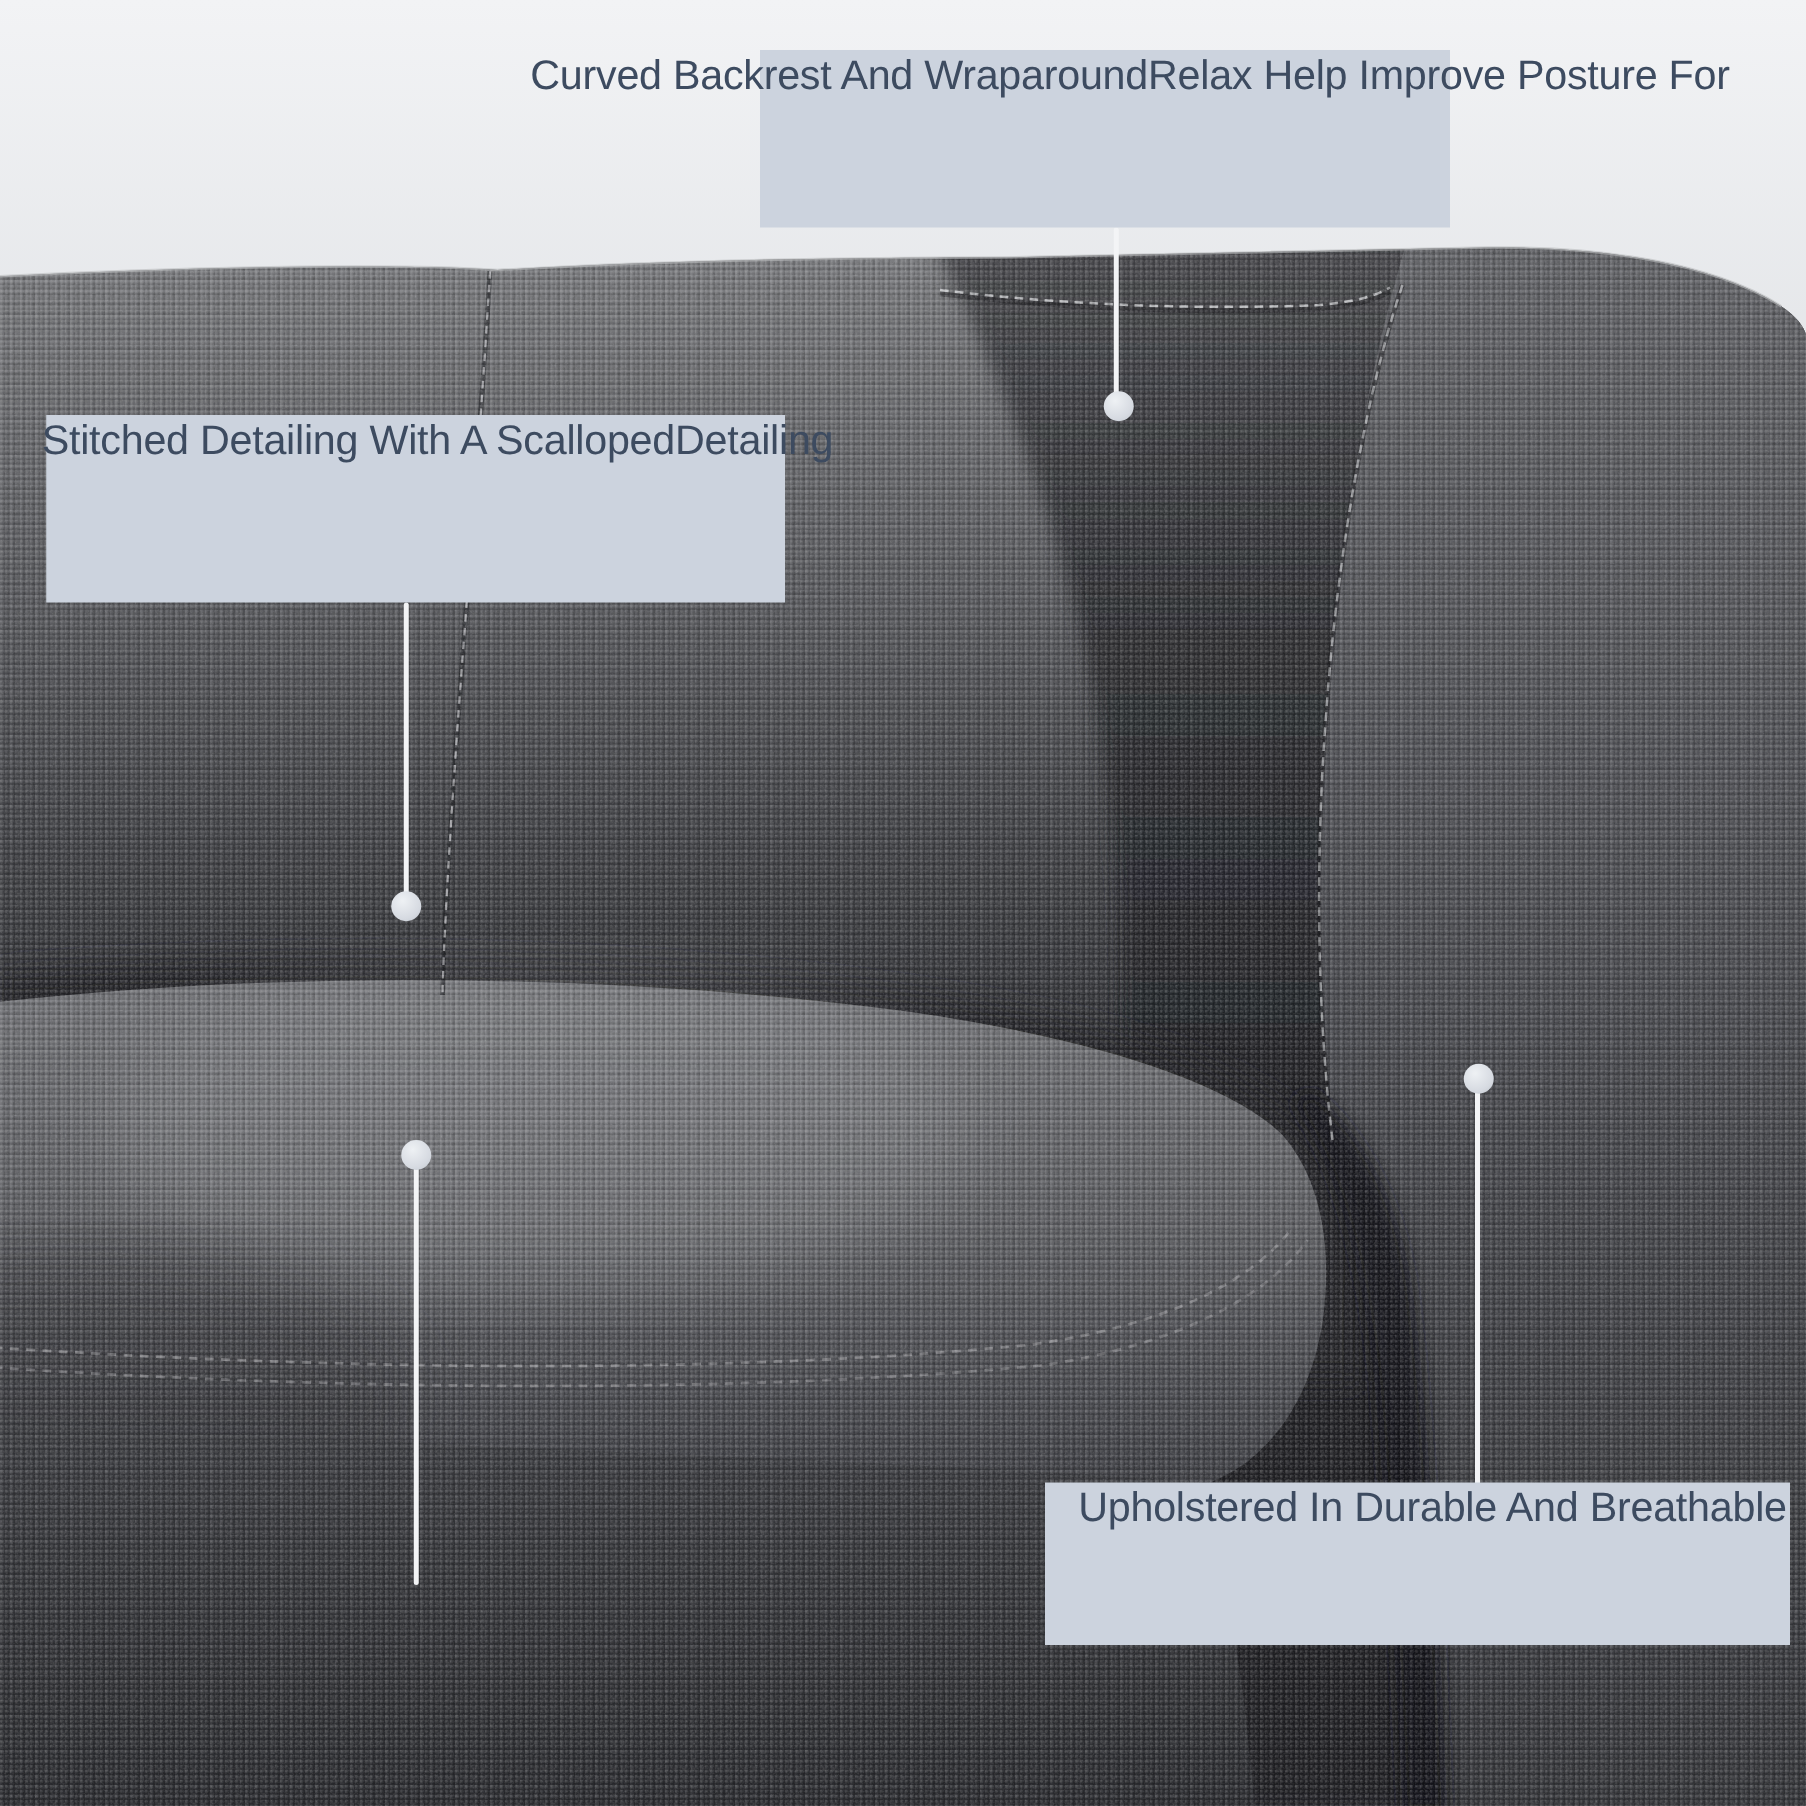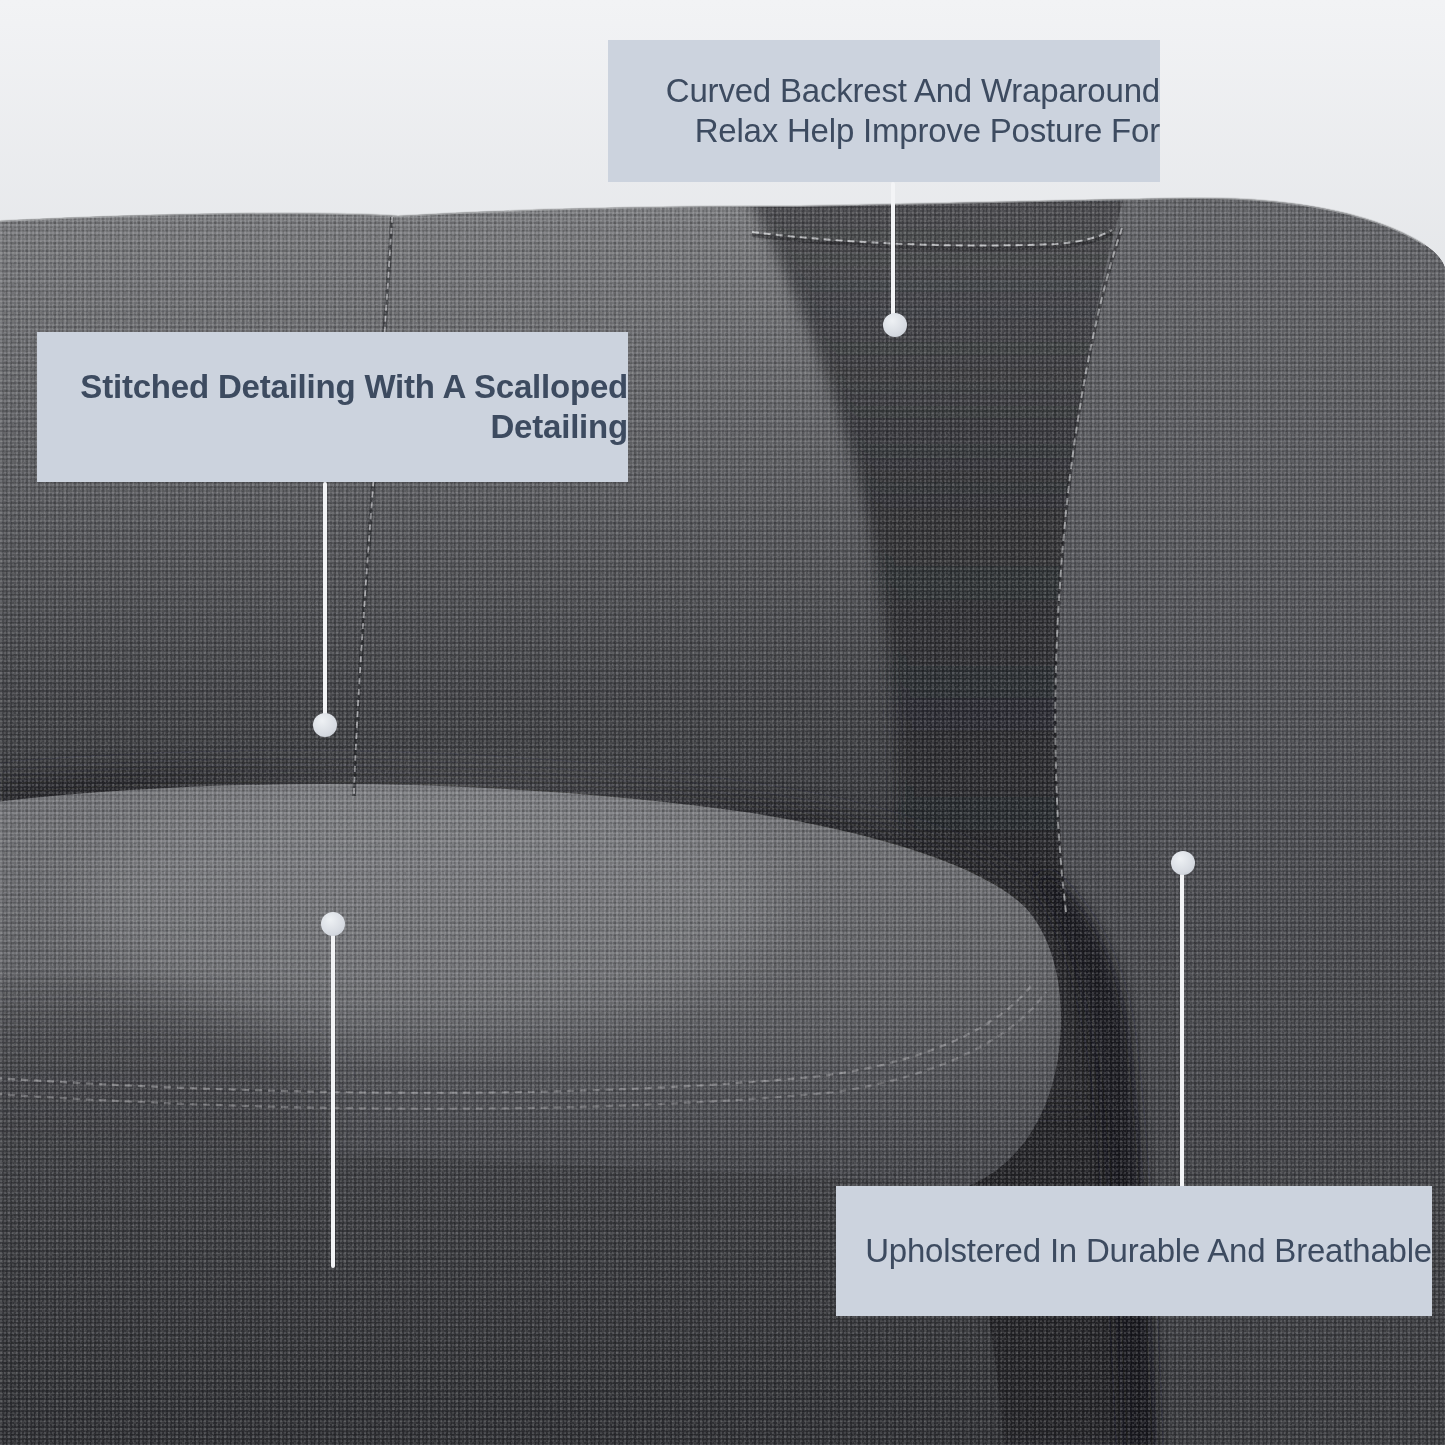--- a/index.html
+++ b/index.html
@@ -19,30 +19,29 @@
   }
   .connector-dot{
     position:absolute;width:24px;height:24px;border-radius:50%;
     background:radial-gradient(circle at 38% 32%, #eef1f4, var(--dot,#d6dae1) 65%, #bfc5cd);
     z-index:3;
   }
   .callout{
     position:absolute;z-index:4;
     background:var(--callout_bg,#ccd3de);
     color:var(--callout_text,#3d4b60);
-    display:flex;flex-direction:column;justify-content:center;
+    display:flex;flex-direction:row;justify-content:center;
     box-sizing:border-box;
-    align-items:flex-end;
   }
   .callout .line{
     font-size:33px;line-height:40px;letter-spacing:-0.2px;
     white-space:nowrap;
   }
   .c1{left:608px;top:40px;width:552px;height:142px;padding-left:40px;}
-  .c2{left:37px;top:332px;width:591px;height:150px;padding-left:35px;font-weight:bold;}
+  .c2{left:37px;top:332px;width:591px;height:150px;padding-left:35px;}
   .c3{left:63px;top:1268px;width:565px;height:130px;padding-left:35px;}
   .c4{left:836px;top:1186px;width:596px;height:130px;padding-left:24px;}
   .l1{left:891px;top:182px;height:143px;}
   .l2{left:323px;top:482px;height:243px;}
   .l3{left:331px;top:934px;height:334px;}
   .l4{left:1180px;top:873px;height:349px;}
   .d1{left:883px;top:313px;}
   .d2{left:313px;top:713px;}
   .d3{left:321px;top:912px;}
   .d4{left:1171px;top:851px;}

